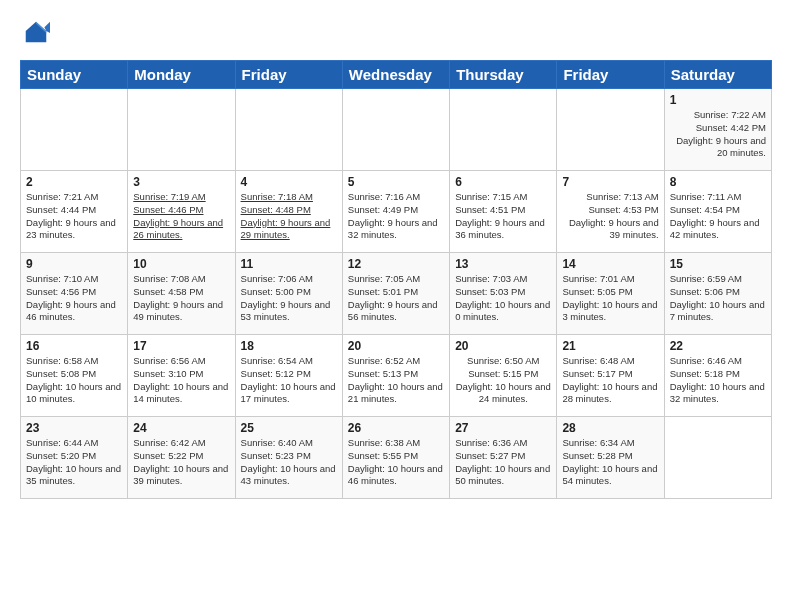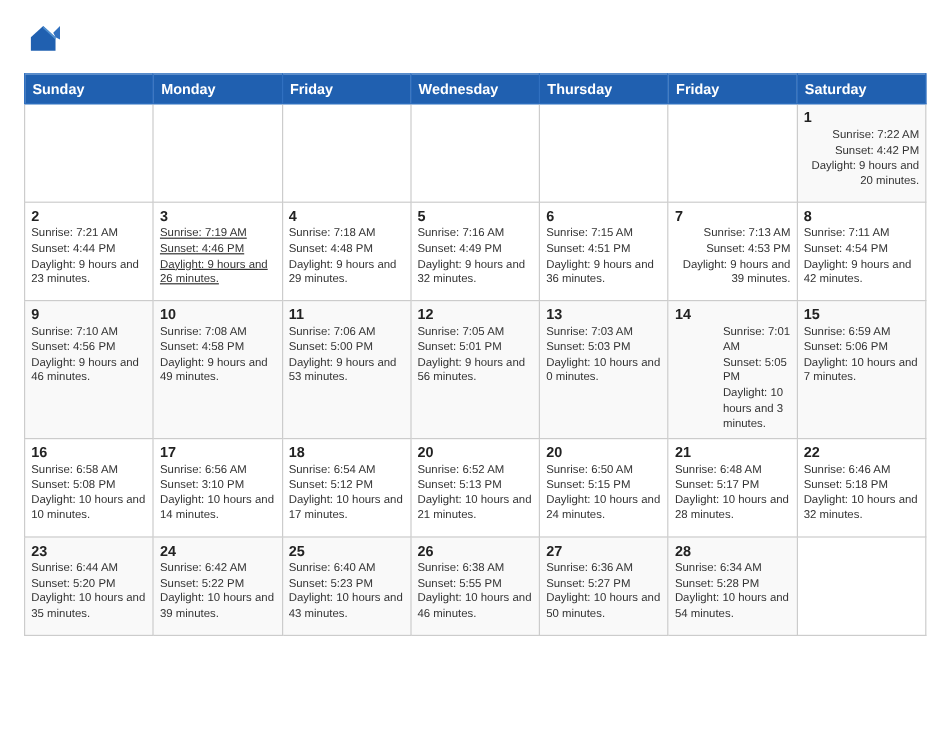--- a/index.html
+++ b/index.html
@@ -50,21 +50,21 @@
       margin-top: 2px;
     }
     .calendar {
       width: 100%;
       border-collapse: collapse;
       border: 1px solid #bbb;
     }
     .calendar th {
       background: #2060b0;
       color: #fff;
-      font-size: 12px;
+      font-size: 15px;
       font-weight: bold;
       padding: 5px 6px;
       text-align: left;
       border: 1px solid #3070c0;
     }
     .calendar td {
       width: calc(100%/7);
       vertical-align: top;
       border: 1px solid #ccc;
       padding: 4px 5px;
@@ -156,21 +156,21 @@
 Daylight: 9 hours and 23 minutes.</div>
           </td>
           <td>
             <span class="day-number">3</span>
             <div class="day-info" style="white-space: pre-line; text-decoration: underline;">Sunrise: 7:19 AM
 Sunset: 4:46 PM
 Daylight: 9 hours and 26 minutes.</div>
           </td>
           <td>
             <span class="day-number">4</span>
-            <div class="day-info" style="white-space: pre-line;">Sunrise: 7:18 AM
+            <div class="day-info" style="white-space: pre-line; text-decoration: underline;">Sunrise: 7:18 AM
 Sunset: 4:48 PM
 Daylight: 9 hours and 29 minutes.</div>
           </td>
           <td>
             <span class="day-number">5</span>
             <div class="day-info" style="white-space: pre-line;">Sunrise: 7:16 AM
 Sunset: 4:49 PM
 Daylight: 9 hours and 32 minutes.</div>
           </td>
           <td>
@@ -218,21 +218,21 @@
 Daylight: 9 hours and 56 minutes.</div>
           </td>
           <td>
             <span class="day-number">13</span>
             <div class="day-info" style="white-space: pre-line;">Sunrise: 7:03 AM
 Sunset: 5:03 PM
 Daylight: 10 hours and 0 minutes.</div>
           </td>
           <td>
             <span class="day-number">14</span>
-            <div class="day-info" style="white-space: pre-line; margin-left: 40px;">Sunrise: 7:01 AM
+            <div class="day-info" style="white-space: pre-line;">Sunrise: 7:01 AM
 Sunset: 5:05 PM
 Daylight: 10 hours and 3 minutes.</div>
           </td>
           <td>
             <span class="day-number">15</span>
             <div class="day-info" style="white-space: pre-line;">Sunrise: 6:59 AM
 Sunset: 5:06 PM
 Daylight: 10 hours and 7 minutes.</div>
           </td>
         </tr>
@@ -256,21 +256,21 @@
 Daylight: 10 hours and 17 minutes.</div>
           </td>
           <td>
             <span class="day-number">20</span>
             <div class="day-info" style="white-space: pre-line;">Sunrise: 6:52 AM
 Sunset: 5:13 PM
 Daylight: 10 hours and 21 minutes.</div>
           </td>
           <td>
             <span class="day-number">20</span>
-            <div class="day-info" style="white-space: pre-line;">Sunrise: 6:50 AM
+            <div class="day-info" style="white-space: pre-line; text-align: center;">Sunrise: 6:50 AM
 Sunset: 5:15 PM
 Daylight: 10 hours and 24 minutes.</div>
           </td>
           <td>
             <span class="day-number">21</span>
             <div class="day-info" style="white-space: pre-line;">Sunrise: 6:48 AM
 Sunset: 5:17 PM
 Daylight: 10 hours and 28 minutes.</div>
           </td>
           <td>

